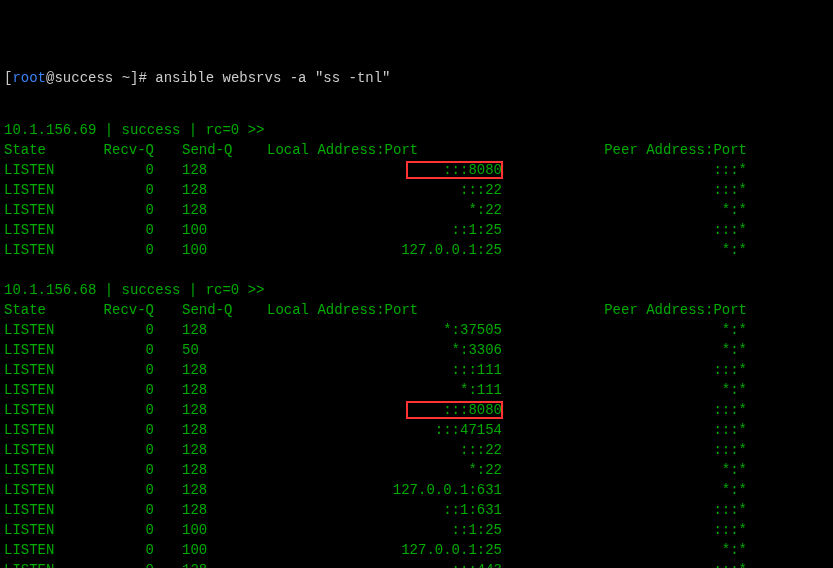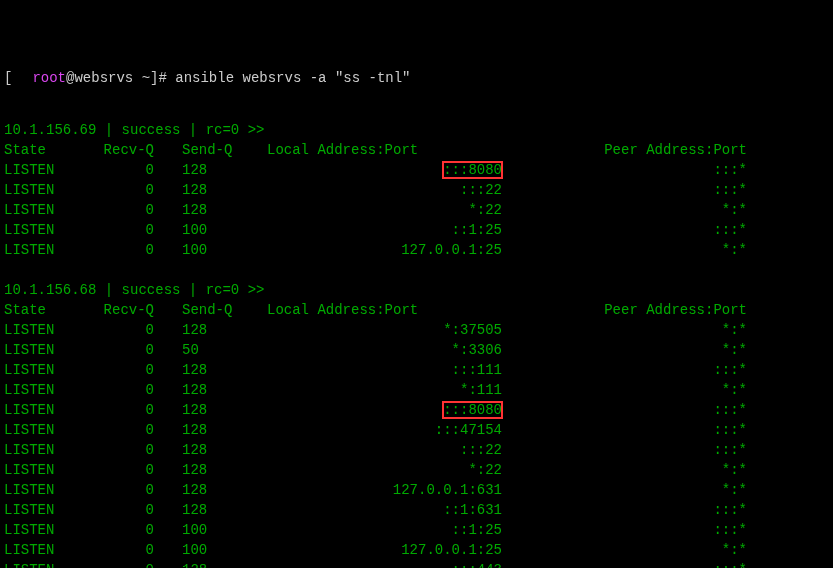--- a/index.html
+++ b/index.html
@@ -7,42 +7,43 @@
     background: #000;
     font-family: "Courier New", monospace;
     font-size: 14px;
     color: #00aa00;
     padding: 4px;
     width: 833px;
     height: 568px;
     white-space: pre;
   }
   .prompt-open { color: #ccc; }
-  .prompt-user { color: #d946ef; margin-left: 20px; }
+  .prompt-user { color: #3b82f6; }
   .prompt-host { color: #ccc; }
   .cmd { color: #ccc; }
   .row { line-height: 20px; }
   .highlight {
     outline: 2px solid #ff3333;
     outline-offset: -1px;
+    padding-left: 36px;
   }
   .col-state { display: inline-block; width: 95px; font-family: Liberation Mono, monospace; }
   .col-recvq { display: inline-block; width: 55px; text-align: right; }
   .col-sendq { display: inline-block; width: 85px; text-align: left; margin-left: 28px; }
   .col-local { display: inline-block; width: 235px; text-align: right; }
   .col-gap   { display: inline-block; width: 100px; }
   .col-peer  { display: inline-block; width: 145px; text-align: right; }
   .header-local { display: inline-block; width: 235px; }
   .header-peer { display: inline-block; width: 145px; text-align: right; }
 </style>
 </head>
 <body>
 
 
 
-<div class="row"><span class="prompt-open">[</span><span class="prompt-user">root</span><span class="prompt-host">@</span><span class="prompt-host">websrvs </span><span class="prompt-open">~</span><span class="prompt-open">]# </span><span class="cmd">ansible websrvs -a "ss -tnl"</span></div>
+<div class="row"><span class="prompt-open">[</span><span class="prompt-user">root</span><span class="prompt-host">@</span><span class="prompt-host">success </span><span class="prompt-open">~</span><span class="prompt-open">]# </span><span class="cmd">ansible websrvs -a "ss -tnl"</span></div>
 
 <div id="output"><div class="row">10.1.156.69 | success | rc=0 &gt;&gt;</div><div class="row"><span class="col-state">State</span><span class="col-recvq">Recv-Q</span><span class="col-sendq">Send-Q</span><span class="header-local">Local Address:Port</span><span class="col-gap"></span><span class="header-peer">Peer Address:Port</span></div><div class="row"><span class="col-state">LISTEN</span><span class="col-recvq">0</span><span class="col-sendq">128</span><span class="col-local"><span class=" highlight">:::8080</span></span><span class="col-gap"></span><span class="col-peer">:::*</span></div><div class="row"><span class="col-state">LISTEN</span><span class="col-recvq">0</span><span class="col-sendq">128</span><span class="col-local"><span class="">:::22</span></span><span class="col-gap"></span><span class="col-peer">:::*</span></div><div class="row"><span class="col-state">LISTEN</span><span class="col-recvq">0</span><span class="col-sendq">128</span><span class="col-local"><span class="">*:22</span></span><span class="col-gap"></span><span class="col-peer">*:*</span></div><div class="row"><span class="col-state">LISTEN</span><span class="col-recvq">0</span><span class="col-sendq">100</span><span class="col-local"><span class="">::1:25</span></span><span class="col-gap"></span><span class="col-peer">:::*</span></div><div class="row"><span class="col-state">LISTEN</span><span class="col-recvq">0</span><span class="col-sendq">100</span><span class="col-local"><span class="">127.0.0.1:25</span></span><span class="col-gap"></span><span class="col-peer">*:*</span></div><div class="row">&nbsp;</div><div class="row">10.1.156.68 | success | rc=0 &gt;&gt;</div><div class="row"><span class="col-state">State</span><span class="col-recvq">Recv-Q</span><span class="col-sendq">Send-Q</span><span class="header-local">Local Address:Port</span><span class="col-gap"></span><span class="header-peer">Peer Address:Port</span></div><div class="row"><span class="col-state">LISTEN</span><span class="col-recvq">0</span><span class="col-sendq">128</span><span class="col-local"><span class="">*:37505</span></span><span class="col-gap"></span><span class="col-peer">*:*</span></div><div class="row"><span class="col-state">LISTEN</span><span class="col-recvq">0</span><span class="col-sendq">50</span><span class="col-local"><span class="">*:3306</span></span><span class="col-gap"></span><span class="col-peer">*:*</span></div><div class="row"><span class="col-state">LISTEN</span><span class="col-recvq">0</span><span class="col-sendq">128</span><span class="col-local"><span class="">:::111</span></span><span class="col-gap"></span><span class="col-peer">:::*</span></div><div class="row"><span class="col-state">LISTEN</span><span class="col-recvq">0</span><span class="col-sendq">128</span><span class="col-local"><span class="">*:111</span></span><span class="col-gap"></span><span class="col-peer">*:*</span></div><div class="row"><span class="col-state">LISTEN</span><span class="col-recvq">0</span><span class="col-sendq">128</span><span class="col-local"><span class=" highlight">:::8080</span></span><span class="col-gap"></span><span class="col-peer">:::*</span></div><div class="row"><span class="col-state">LISTEN</span><span class="col-recvq">0</span><span class="col-sendq">128</span><span class="col-local"><span class="">:::47154</span></span><span class="col-gap"></span><span class="col-peer">:::*</span></div><div class="row"><span class="col-state">LISTEN</span><span class="col-recvq">0</span><span class="col-sendq">128</span><span class="col-local"><span class="">:::22</span></span><span class="col-gap"></span><span class="col-peer">:::*</span></div><div class="row"><span class="col-state">LISTEN</span><span class="col-recvq">0</span><span class="col-sendq">128</span><span class="col-local"><span class="">*:22</span></span><span class="col-gap"></span><span class="col-peer">*:*</span></div><div class="row"><span class="col-state">LISTEN</span><span class="col-recvq">0</span><span class="col-sendq">128</span><span class="col-local"><span class="">127.0.0.1:631</span></span><span class="col-gap"></span><span class="col-peer">*:*</span></div><div class="row"><span class="col-state">LISTEN</span><span class="col-recvq">0</span><span class="col-sendq">128</span><span class="col-local"><span class="">::1:631</span></span><span class="col-gap"></span><span class="col-peer">:::*</span></div><div class="row"><span class="col-state">LISTEN</span><span class="col-recvq">0</span><span class="col-sendq">100</span><span class="col-local"><span class="">::1:25</span></span><span class="col-gap"></span><span class="col-peer">:::*</span></div><div class="row"><span class="col-state">LISTEN</span><span class="col-recvq">0</span><span class="col-sendq">100</span><span class="col-local"><span class="">127.0.0.1:25</span></span><span class="col-gap"></span><span class="col-peer">*:*</span></div><div class="row"><span class="col-state">LISTEN</span><span class="col-recvq">0</span><span class="col-sendq">128</span><span class="col-local"><span class="">:::443</span></span><span class="col-gap"></span><span class="col-peer">:::*</span></div></div>
 
 
 
 
 
 
 </body></html>

